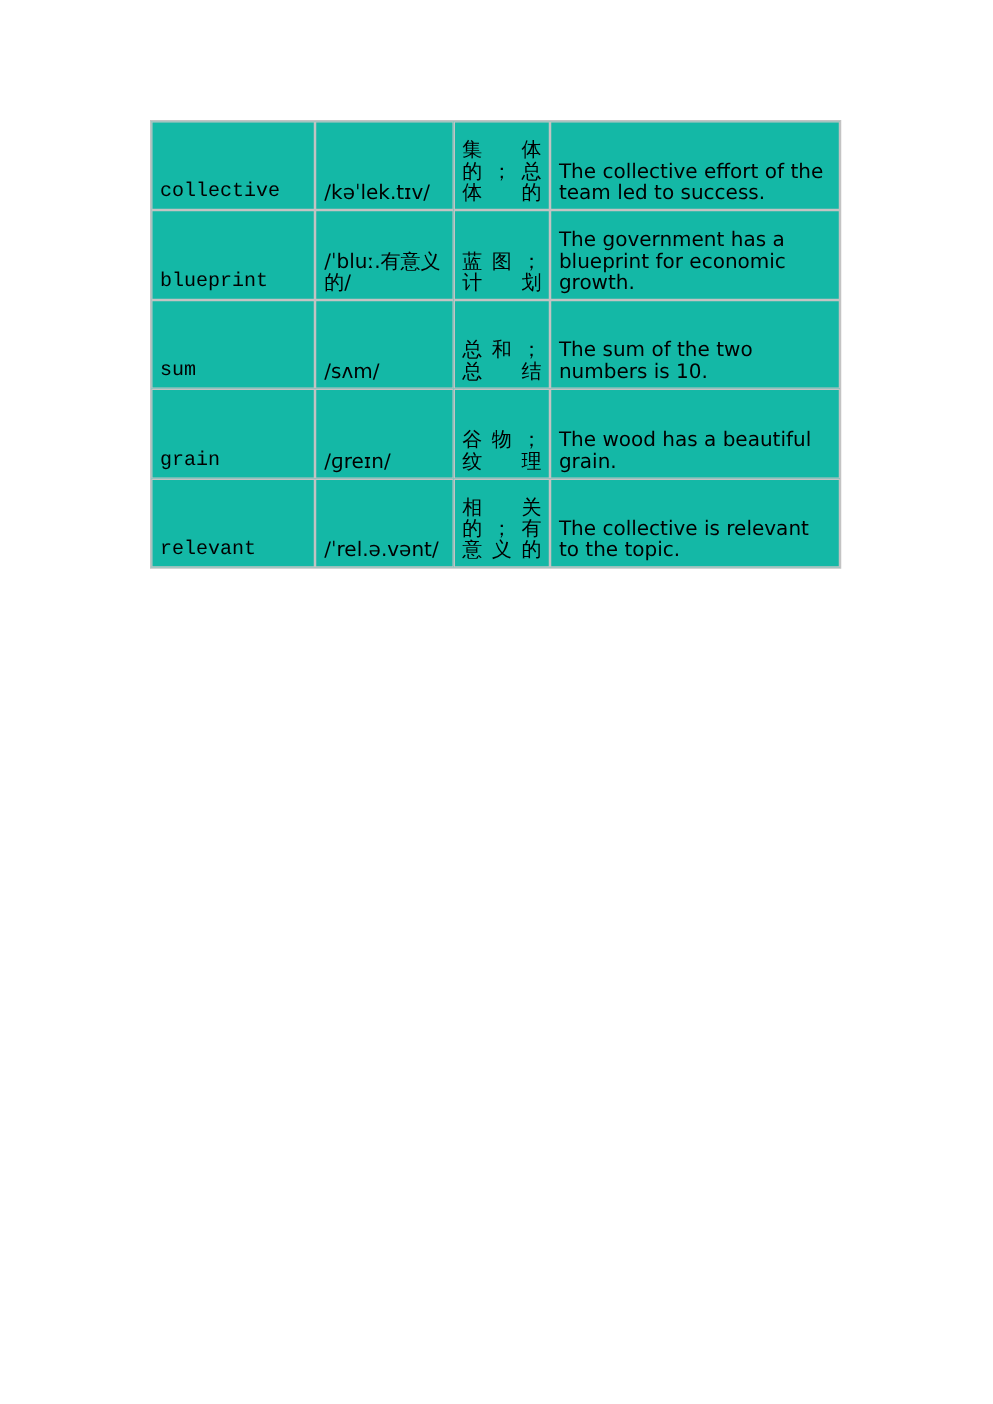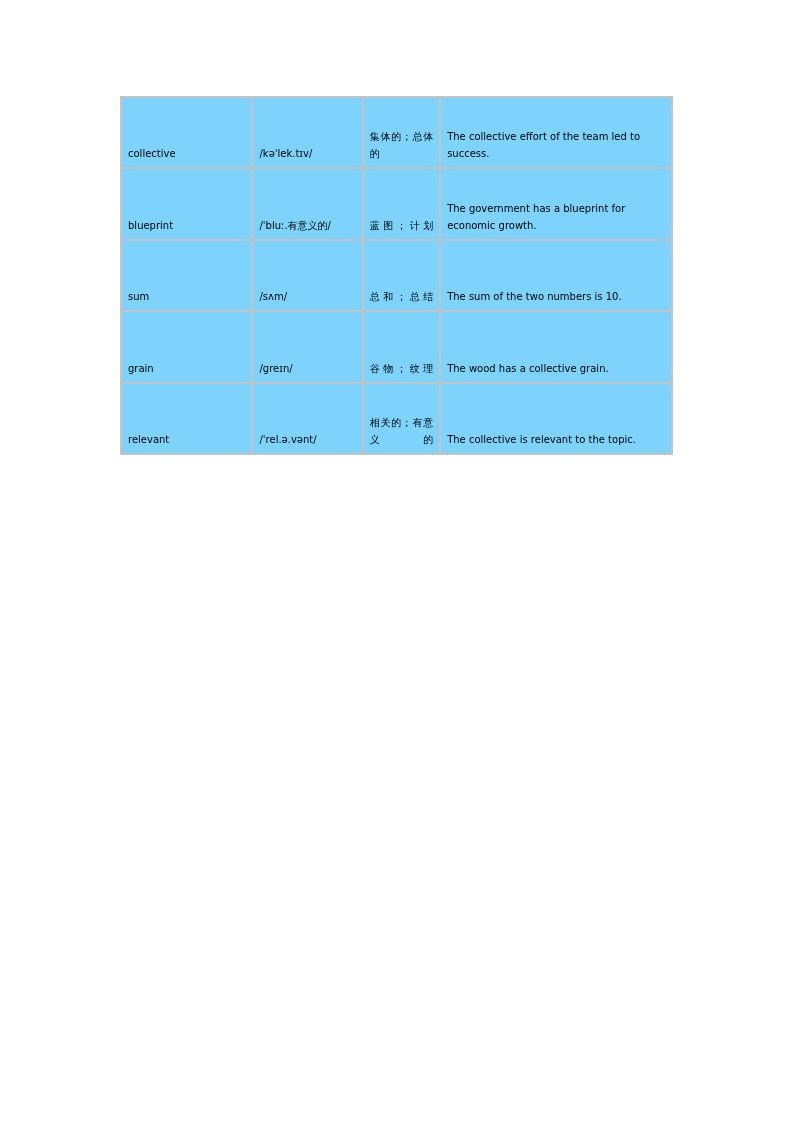--- a/index.html
+++ b/index.html
@@ -30,33 +30,33 @@
     border-collapse: separate;
     border-spacing: 0;
     width: 553px;
     table-layout: fixed;
     border: 1px solid #c3c3c3;
     background: #ffffff;
   }
   table.vocab-table td {
     border: 1px solid #c3c3c3;
     padding: 4px 6px 5px 6px;
-    font-size: 10px;
+    font-size: 16px;
     line-height: 17px;
     vertical-align: bottom;
-    background: #7dd3fc;
+    background: #14b8a6;
     word-wrap: break-word;
     overflow-wrap: break-word;
   }
   .col-word   { width: 131px; }
   .col-ipa    { width: 110px; }
   .col-cn     { width: 77px;  }
   .col-ex     { width: 231px; }
 
-  td.cell-word   { vertical-align: bottom; }
+  td.cell-word   { vertical-align: bottom; font-family: Liberation Mono, monospace; }
   td.cell-ipa    { vertical-align: bottom; }
   td.cell-cn     { vertical-align: bottom; text-align: justify; text-align-last: justify; }
   td.cell-ex     { vertical-align: bottom; }
 
   
   tr.r0 td { height: 60px; }
   tr.r1 td { height: 61px; }
   tr.r2 td { height: 60px; }
   tr.r3 td { height: 61px; margin-top: 16px; }
   tr.r4 td { height: 60px; }
@@ -114,21 +114,21 @@
             </td>
           <td class="cell-ex">The sum of the two numbers is 10.</td>
         </tr>
 
         <tr class="r3">
           <td class="cell-word">grain</td>
           <td class="cell-ipa">/ɡreɪn/</td>
           <td class="cell-cn">
               <span class="cn-text">谷物；纹理</span>
             </td>
-          <td class="cell-ex">The wood has a collective grain.</td>
+          <td class="cell-ex">The wood has a beautiful grain.</td>
         </tr>
 
         <tr class="r4">
           <td class="cell-word">relevant</td>
           <td class="cell-ipa">/ˈrel.ə.vənt/</td>
           <td class="cell-cn">
               <span class="cn-text">相关的；有意义的</span>
             </td>
           <td class="cell-ex">The collective is relevant to the topic.</td>
         </tr>

